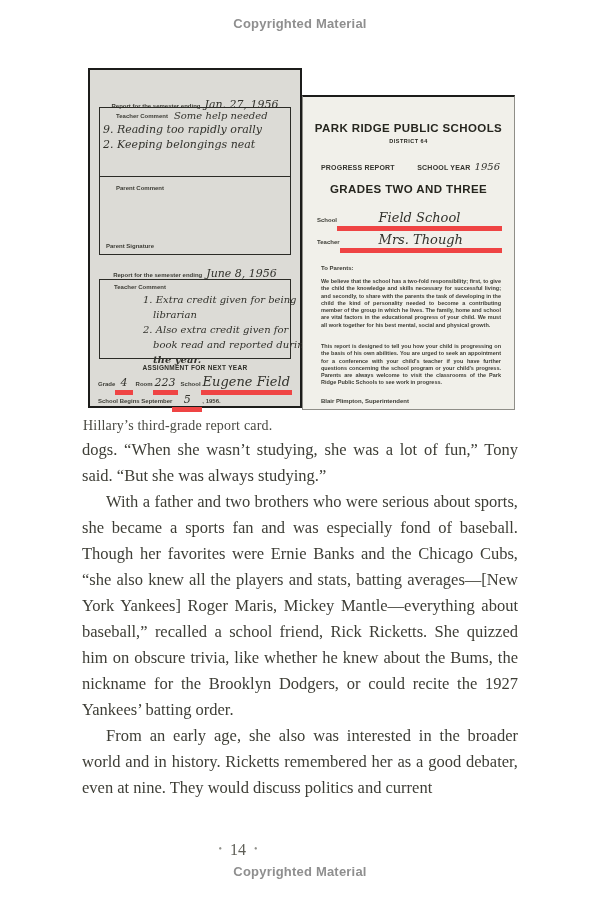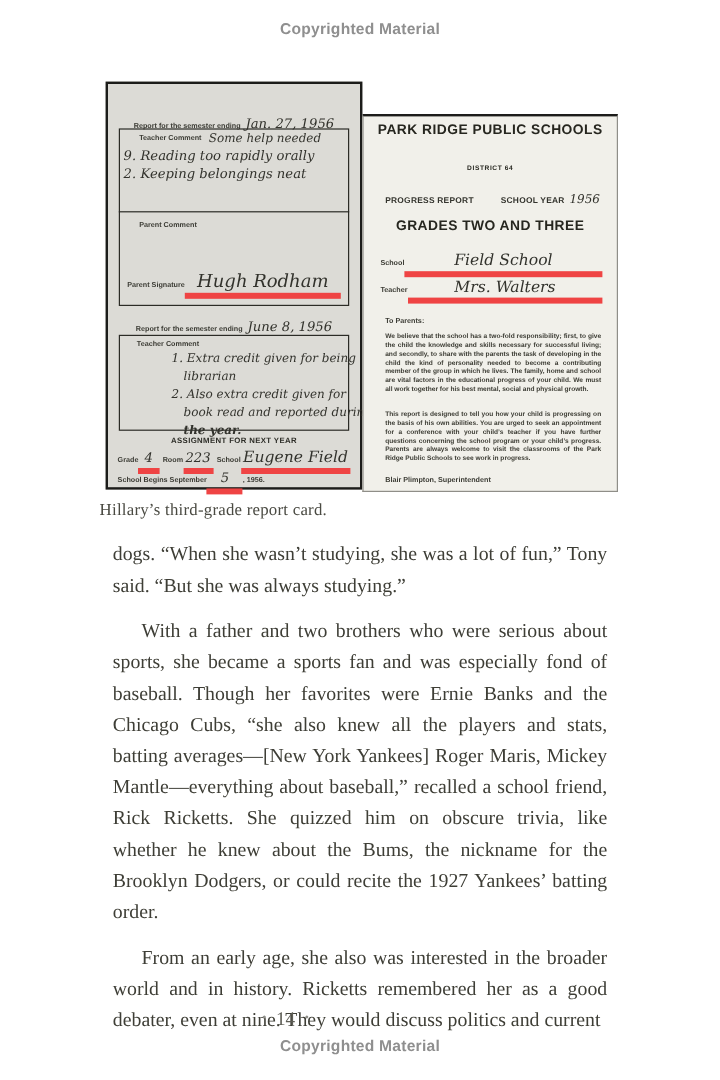--- a/index.html
+++ b/index.html
@@ -42,21 +42,21 @@
   .rc-para{position:absolute;left:18px;right:13px;
            font-family:"Liberation Sans",sans-serif;font-weight:bold;
            font-size:5.5px;line-height:7.3px;color:#3d3d35;text-align:justify;}
   .flex1{flex:1;}
 
   
   .caption{position:absolute;left:83px;top:418px;font-size:14px;color:#4a4a42;
            letter-spacing:.2px;}
   .bodytext{position:absolute;left:82px;top:437px;width:436px;font-size:16.5px;
             line-height:26px;color:#3e3e36;}
-  .bodytext p{margin:12px;text-align:justify;}
+  .bodytext p{margin:0;text-align:justify;}
   .bodytext p.indent{text-indent:24px;}
 
   
   .pageno{position:absolute;top:841px;left:0;width:476px;text-align:center;
           color:#5e5e56;font-size:16px;}
   .pageno .dot{font-size:10px;color:#90908a;vertical-align:3px;margin:0 8px;}
 </style>
 </head>
 <body>
 
@@ -74,21 +74,20 @@
 
       <div class="inbox" style="top:37px;height:148px;">
         <span class="lbl6 abs" style="top:5px;left:16px;">Teacher Comment</span>
         <span class="hw hw10 abs" style="top:2px;left:74px;">Some help needed</span>
         <span class="hw hw11 abs" style="top:15px;left:3px;">9. Reading too rapidly orally</span>
         <span class="hw hw11 abs" style="top:30px;left:3px;">2. Keeping belongings neat</span>
         <div class="abs" style="left:-1px;right:-1px;top:68px;border-top:1.5px solid #2b2b26;"></div>
         <span class="lbl6 abs" style="top:77px;left:16px;">Parent Comment</span>
         <div class="rc-row" style="left:6px;right:6px;bottom:5px;">
           <span class="lbl6">Parent Signature</span>
-          <span class="ruled flex1"><span class="hw hw15">Hugh Rodham</span></span>
         </div>
       </div>
 
       <div class="sem" style="top:193px;">
         <span class="lbl6">Report for the semester ending</span>
         <span class="hw hw11">June 8, 1956</span>
       </div>
 
       <div class="inbox" style="top:209px;height:80px;">
         <span class="lbl6 abs" style="top:4px;left:14px;">Teacher Comment</span>
@@ -113,40 +112,40 @@
       </div>
 
       <div class="rc-row" style="top:320px;left:8px;">
         <span class="lbl6">School Begins September</span>
         <span class="ruled" style="width:26px;"><span class="hw hw11">5</span></span>
         <span class="lbl6">, 1956.</span>
       </div>
     </div>
 
     <div class="card card-right">
-      <div class="rc-center rc-title" style="top:6px;">PARK RIDGE PUBLIC SCHOOLS</div>
+      <div class="rc-center rc-title" style="top:25px;">PARK RIDGE PUBLIC SCHOOLS</div>
       <div class="rc-center rc-sub" style="top:41px;">DISTRICT 64</div>
 
       <div class="rc-row" style="top:59px;left:18px;right:14px;justify-content:space-between;">
         <span class="lbl7">PROGRESS REPORT</span>
         <span>
           <span class="lbl7">SCHOOL YEAR</span>
           <span class="hw hw10">1956</span>
         </span>
       </div>
 
       <div class="rc-center rc-title" style="top:86px;">GRADES TWO AND THREE</div>
 
       <div class="rc-row" style="top:112px;left:14px;right:12px;">
         <span class="lbl6">School</span>
         <span class="ruled flex1"><span class="hw hw13">Field School</span></span>
       </div>
       <div class="rc-row" style="top:134px;left:14px;right:12px;">
         <span class="lbl6">Teacher</span>
-        <span class="ruled flex1"><span class="hw hw13">Mrs. Walters</span></span>
+        <span class="ruled flex1"><span class="hw hw13">Mrs. Though</span></span>
       </div>
 
       <div class="abs lbl6" style="top:168px;left:18px;">To Parents:</div>
       <div class="rc-para" style="top:181px;">We believe that the school has a two-fold responsibility; first, to give the child the knowledge and skills necessary for successful living; and secondly, to share with the parents the task of developing in the child the kind of personality needed to become a contributing member of the group in which he lives. The family, home and school are vital factors in the educational progress of your child. We must all work together for his best mental, social and physical growth.</div>
       <div class="rc-para" style="top:246px;">This report is designed to tell you how your child is progressing on the basis of his own abilities. You are urged to seek an appointment for a conference with your child’s teacher if you have further questions concerning the school program or your child’s progress. Parents are always welcome to visit the classrooms of the Park Ridge Public Schools to see work in progress.</div>
       <div class="abs lbl6" style="top:301px;left:18px;">Blair Plimpton, Superintendent</div>
     </div>
   </div>
 
   <div class="caption">Hillary’s third-grade report card.</div>

